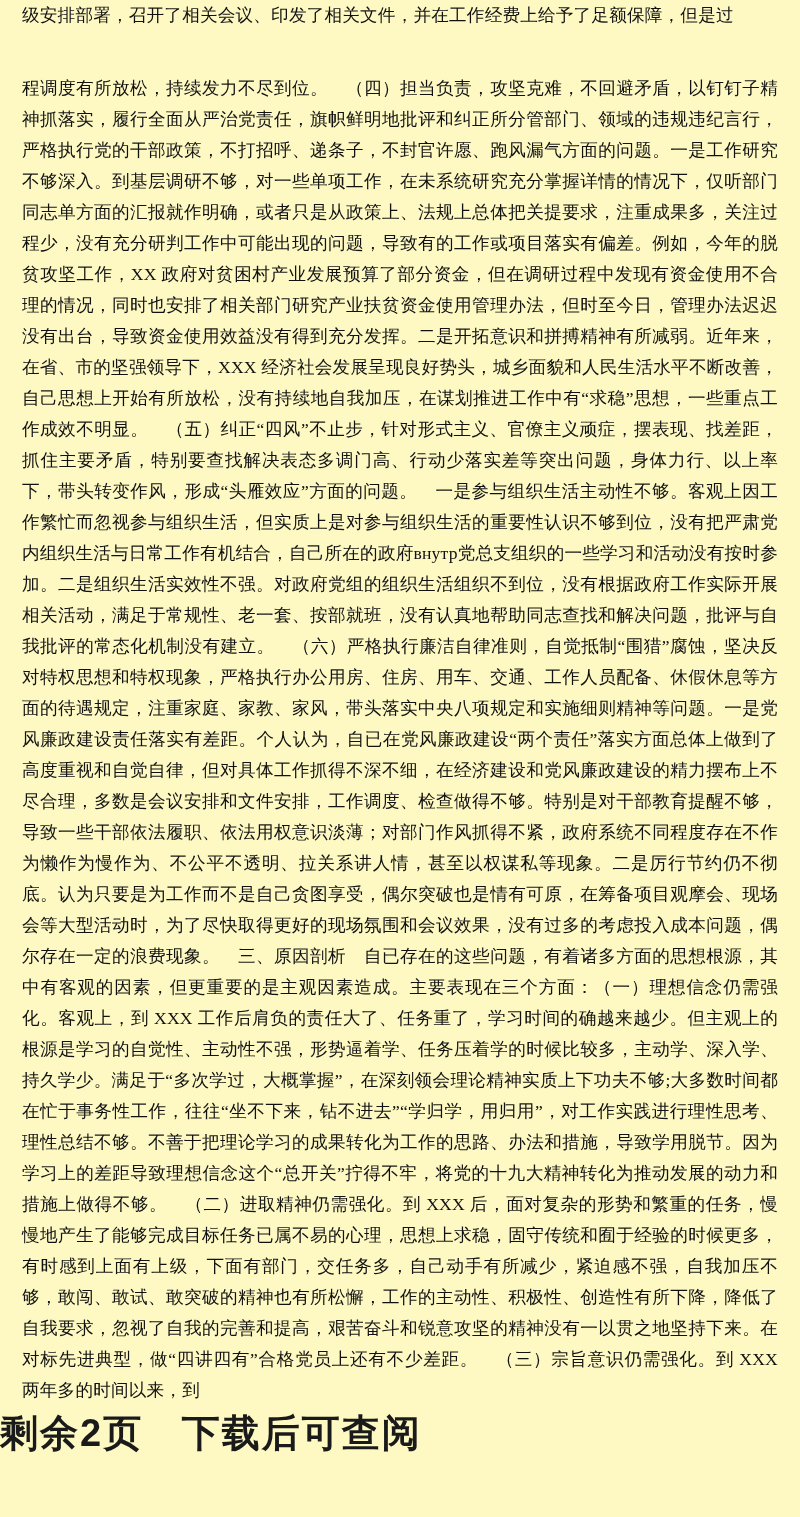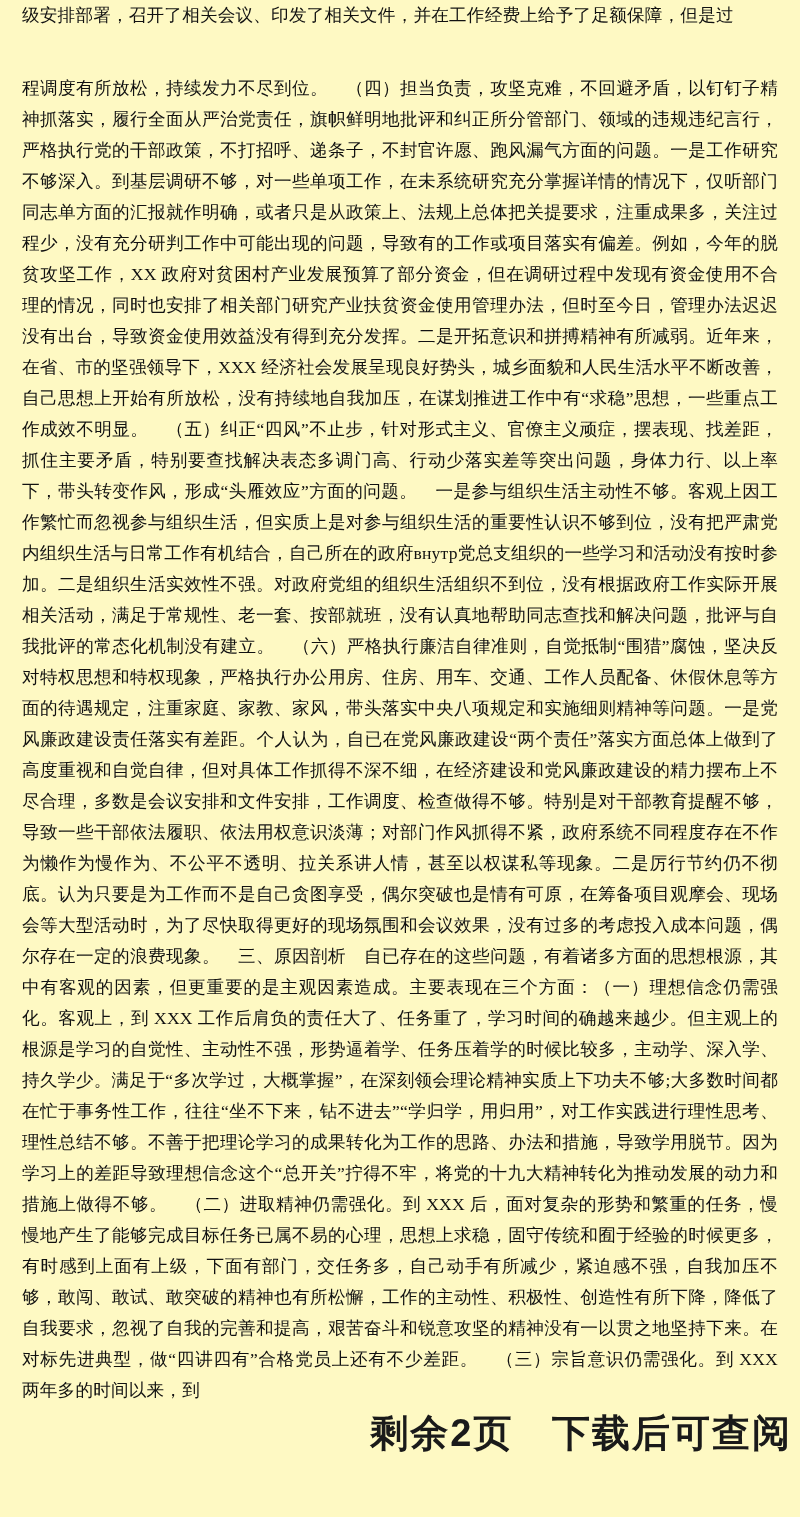--- a/index.html
+++ b/index.html
@@ -34,23 +34,23 @@
   }
   .para-top {
     padding-top: 0;
   }
   .gap {
     height: 42px;
   }
   .footer-notice {
     position: absolute;
     left: 0;
-    right: 8px;
+    right: 15px;
     bottom: 58px;
-    text-align: right;
+    text-align: left;
     font-family: "Liberation Sans", "DejaVu Sans", sans-serif;
     font-weight: bold;
     font-size: 38px;
     color: #1a1a1a;
     letter-spacing: 2px;
   }
   .footer-notice .seg {
     display: inline-block;
   }
   .footer-notice .seg + .seg {

